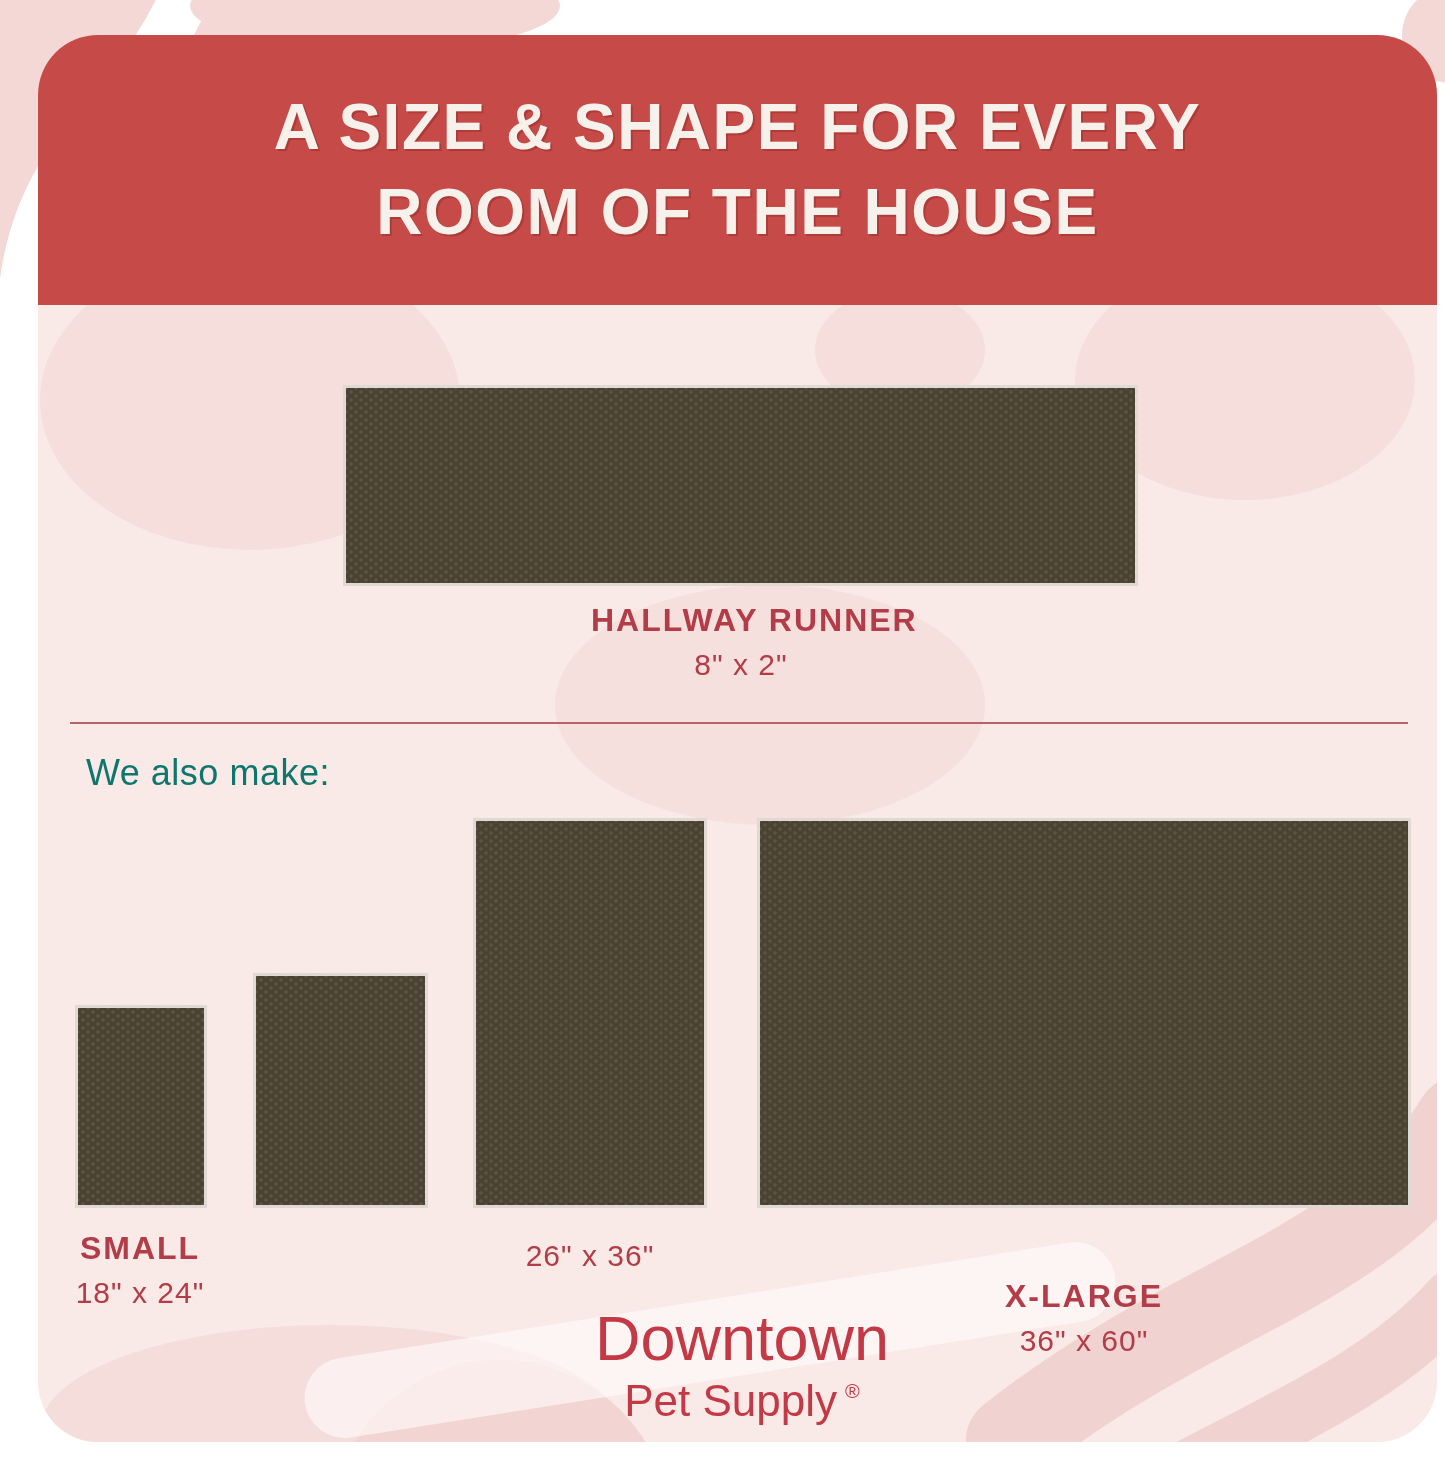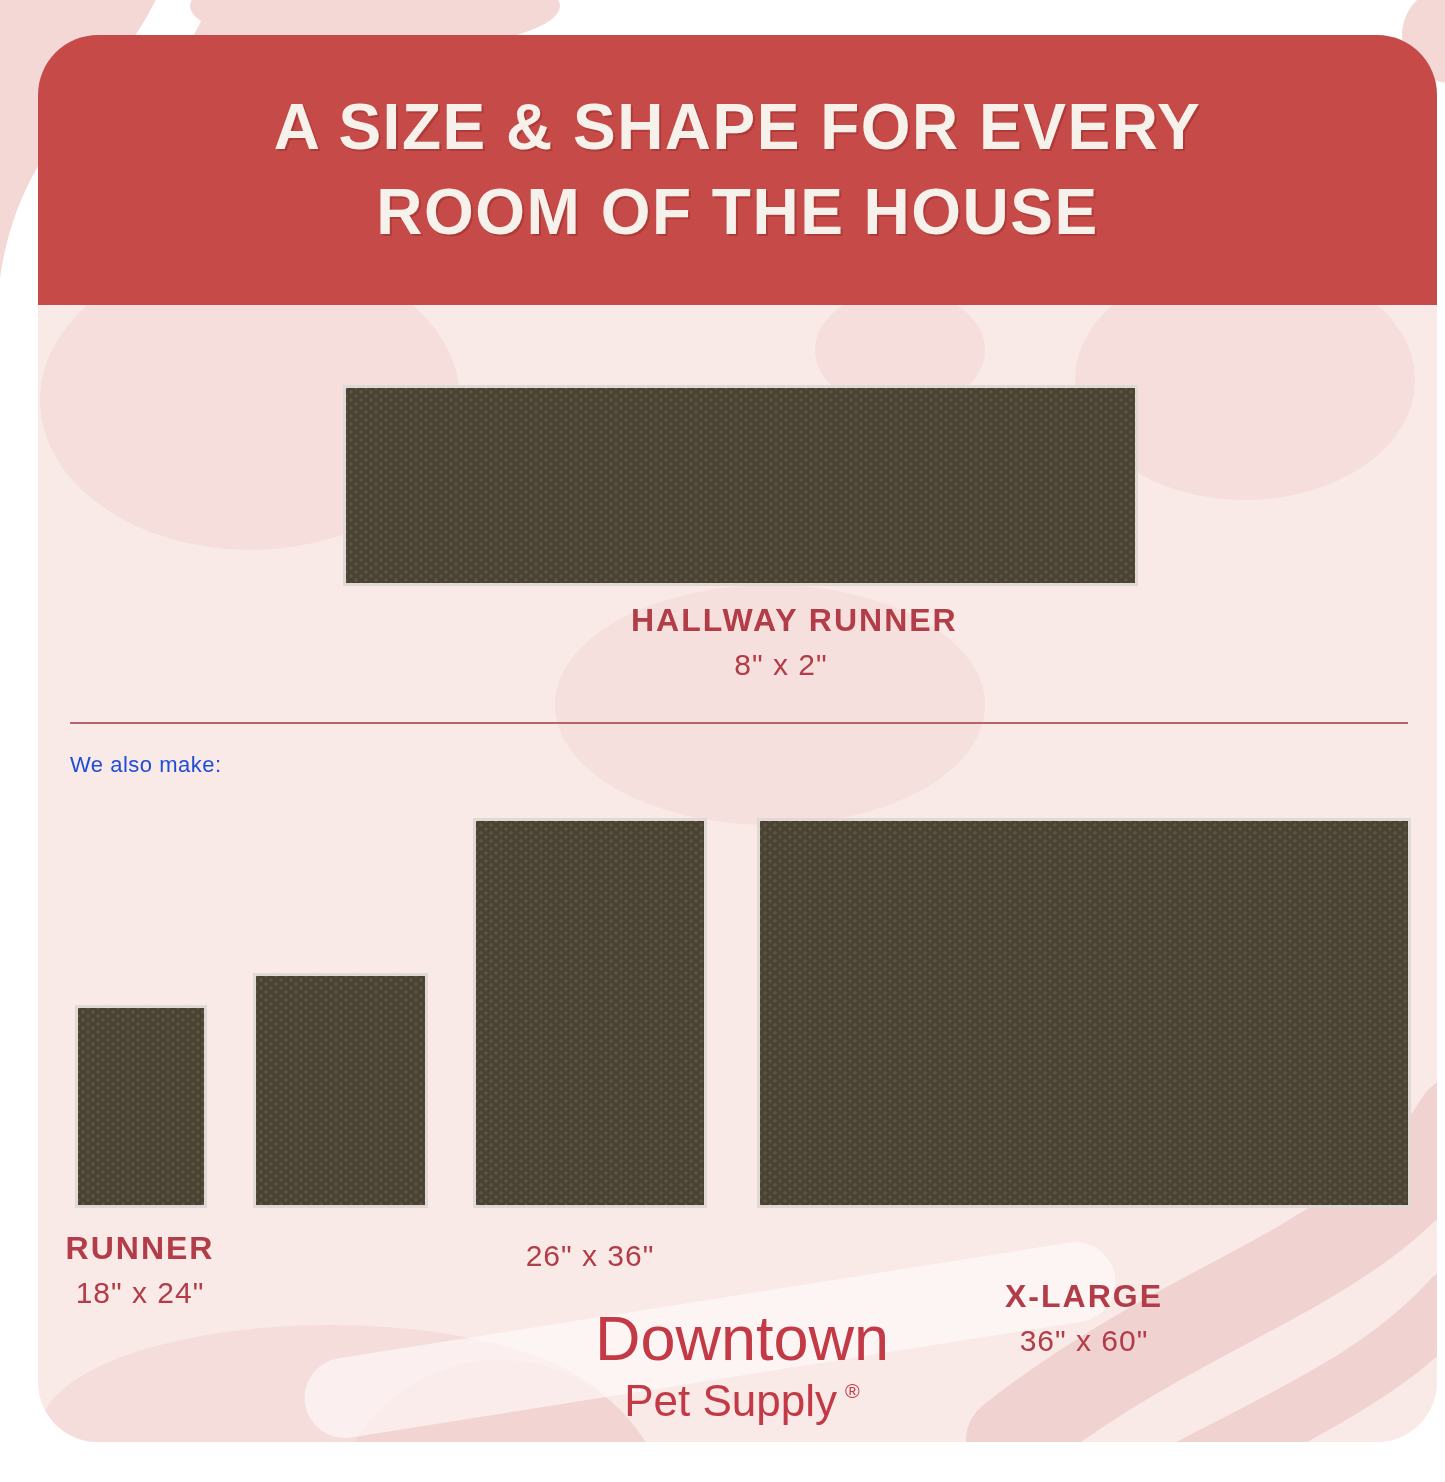--- a/index.html
+++ b/index.html
@@ -60,38 +60,38 @@
     font-weight: bold;
     letter-spacing: 2px;
     white-space: nowrap;
   }
   .cap-size {
     font-size: 30px;
     margin-top: 9px;
     letter-spacing: 1px;
     white-space: nowrap;
   }
-  .caption-runner { left: 591px;  top: 602px;  width: 300px; margin-left: 40px; }
+  .caption-runner { left: 591px;  top: 602px;  width: 300px; }
   .caption-small  { left: 10px;   top: 1230px; width: 260px; }
   .caption-medium { left: 212px;  top: 1230px; width: 260px; }
   .caption-large  { left: 460px;  top: 1230px; width: 260px; }
   .caption-xlarge { left: 954px;  top: 1230px; width: 260px; margin-top: 48px; }
 
   
   .divider {
     position: absolute;
     left: 70px; top: 722px;
     width: 1338px; height: 2px;
     background: #b5646c;
   }
   .also-make {
     position: absolute;
-    left: 70px; top: 752px;
-    font-size: 22px;
-    color: #1d4ed8;
+    left: 86px; top: 752px;
+    font-size: 36px;
+    color: #0f766e;
     letter-spacing: 0.5px;
   }
 
   
   .logo {
     position: absolute;
     left: 472px; top: 1302px;
     width: 540px;
     text-align: center;
     color: #c33946;
@@ -154,21 +154,21 @@
 
   <div class="divider"></div>
   <div class="also-make">We also make:</div>
 
   <div class="swatch swatch-small"></div>
   <div class="swatch swatch-medium"></div>
   <div class="swatch swatch-large"></div>
   <div class="swatch swatch-xlarge"></div>
 
   <div class="caption caption-small">
-    <div class="cap-label">RUNNER</div>
+    <div class="cap-label">SMALL</div>
     <div class="cap-size">18" x 24"</div>
   </div>
   <div class="caption caption-large">
     <div class="cap-size">26" x 36"</div>
   </div>
   <div class="caption caption-xlarge">
     <div class="cap-label">X-LARGE</div>
     <div class="cap-size">36" x 60"</div>
   </div>
 

